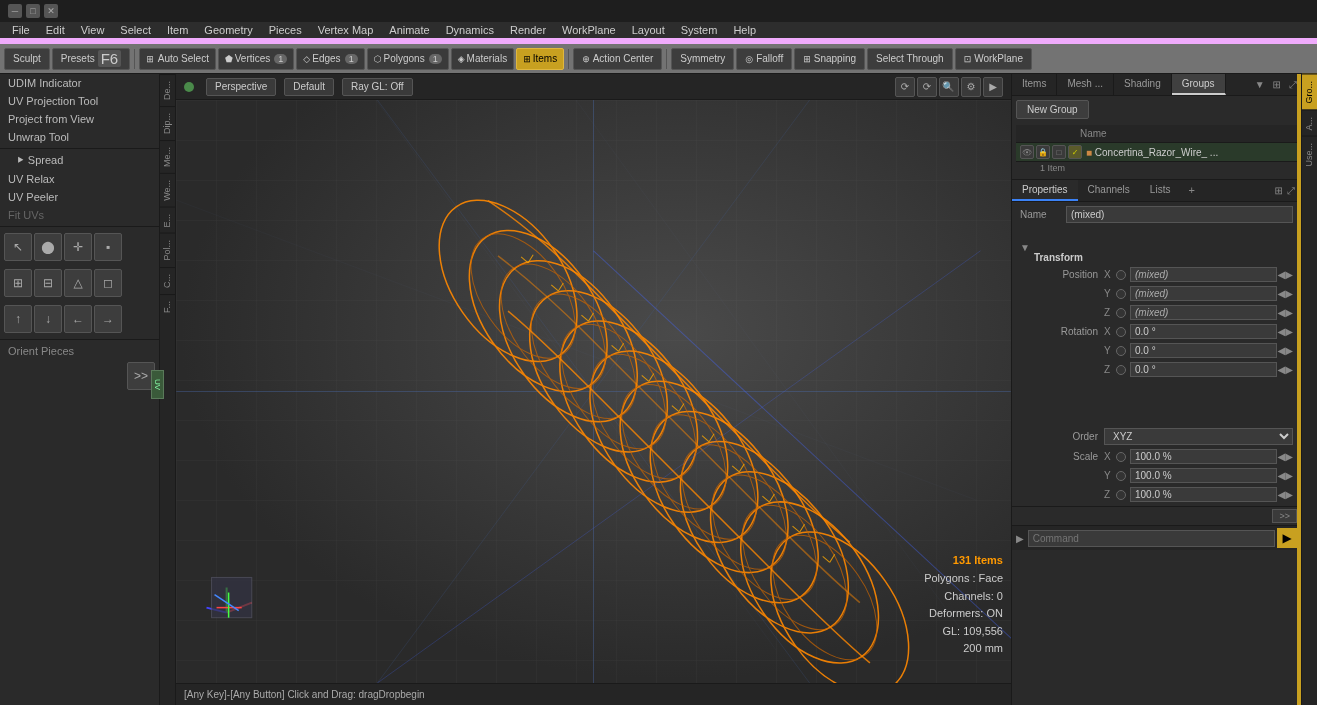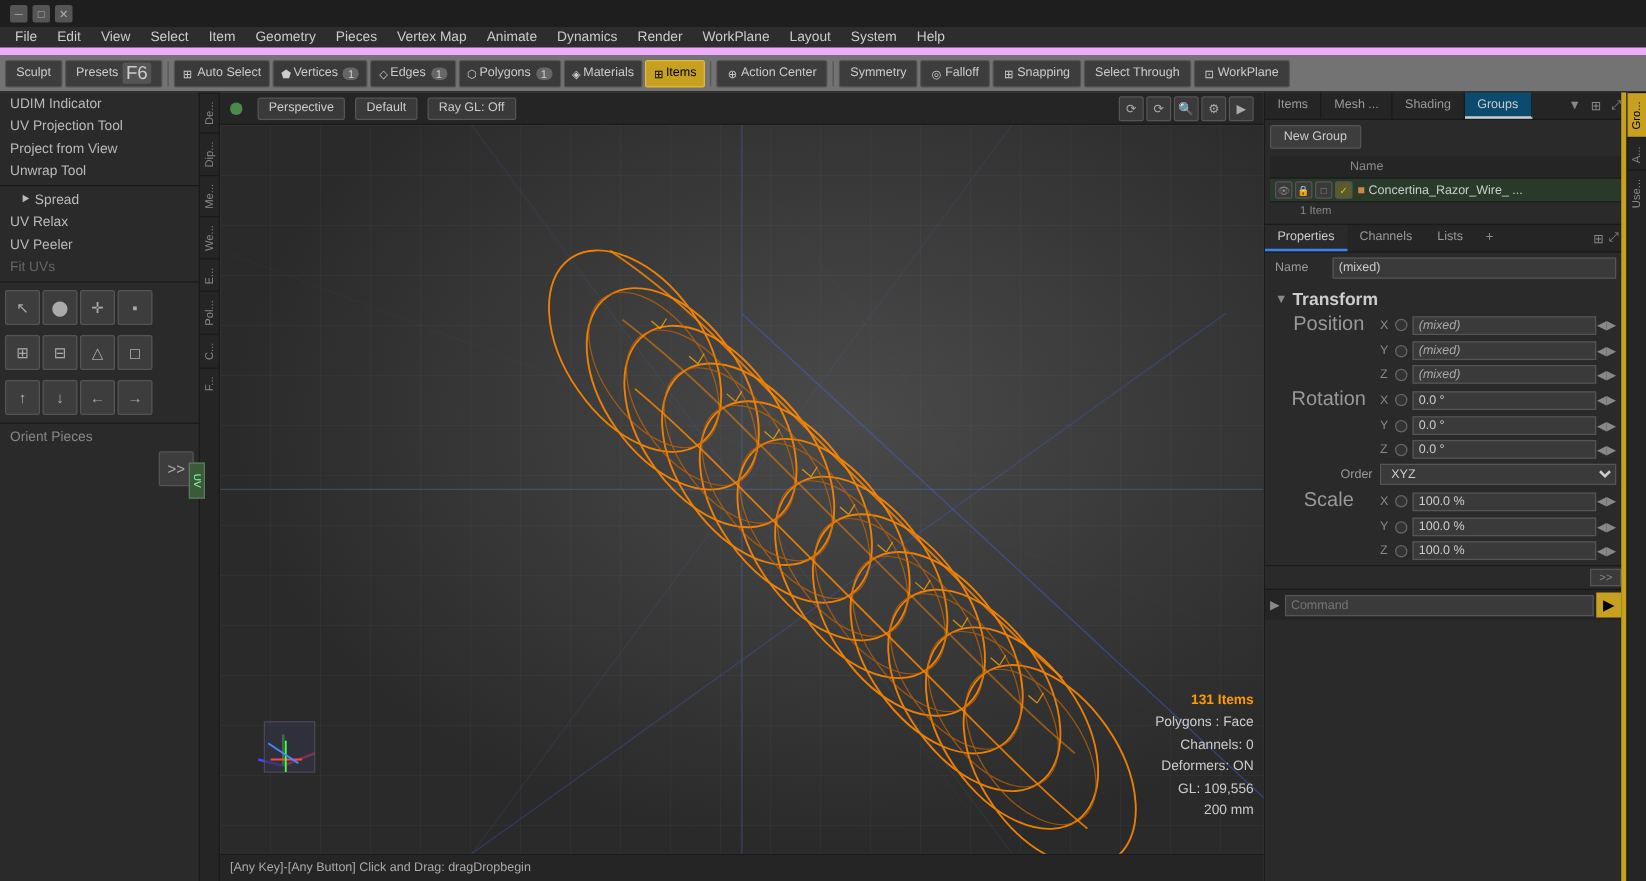--- a/index.html
+++ b/index.html
@@ -51,21 +51,21 @@
     #scene-svg { position: absolute; top: 0; left: 0; width: 100%; height: 100%; }
     .vp-ctrl-btn { width: 20px; height: 20px; background: #3a3a3a; border: 1px solid #555; color: #aaa; cursor: pointer; display: flex; align-items: center; justify-content: center; font-size: 10px; border-radius: 2px; }
 
     
     #stats-overlay { position: absolute; bottom: 25px; right: 8px; text-align: right; color: #ccc; font-size: 11px; line-height: 1.6; }
 
     
     #right-panel { width: 290px; background: #2a2a2a; border-left: 1px solid #1a1a1a; display: flex; flex-direction: column; }
     #right-panel-tabs { background: #252525; display: flex; border-bottom: 1px solid #1a1a1a; }
     .rp-tab { padding: 4px 10px; font-size: 10px; color: #999; cursor: pointer; border-right: 1px solid #1a1a1a; }
-    .rp-tab.active { background: #0c4a6e; color: #ccc; border-bottom: 2px solid #ccc; }
+    .rp-tab.active { background: #404040; color: #ccc; border-bottom: 2px solid #ccc; }
     #rp-tab-extra { margin-left: auto; display: flex; align-items: center; }
     .rp-tab-btn { padding: 2px 4px; color: #888; cursor: pointer; font-size: 10px; }
 
     
     #groups-panel { padding: 4px; }
     .new-group-btn { background: #3d3d3d; border: 1px solid #555; color: #ccc; padding: 3px 10px; font-size: 10px; cursor: pointer; border-radius: 2px; margin-bottom: 6px; }
 
     
     .groups-header { display: flex; padding: 2px 4px; border-bottom: 1px solid #1a1a1a; background: #252525; }
     .groups-header-col { font-size: 10px; color: #888; padding: 1px 4px; }
@@ -89,24 +89,24 @@
     .props-expand-btn { color: #888; cursor: pointer; font-size: 10px; padding: 0 2px; }
 
     
     .props-name-row { display: flex; align-items: center; padding: 4px 8px; gap: 6px; }
     .props-name-label { color: #999; font-size: 10px; width: 40px; }
     .props-name-value { flex: 1; background: #3a3a3a; border: 1px solid #555; color: #ccc; padding: 2px 4px; font-size: 10px; }
 
     .props-section { padding: 2px 8px; }
     .props-section-header { display: flex; align-items: center; gap: 4px; padding: 2px 0; cursor: pointer; }
     .props-section-arrow { color: #888; font-size: 10px; }
-    .props-section-label { color: #ccc; font-size: 14px; font-weight: bold; }
+    .props-section-label { color: #ccc; font-size: 10px; font-weight: bold; margin-top: 21px; }
 
     .props-row { display: flex; align-items: center; padding: 2px 0 2px 8px; }
-    .props-row-label { color: #999; font-size: 16px; width: 70px; text-align: center; margin-right: 6px; }
+    .props-row-label { color: #999; font-size: 10px; width: 70px; text-align: right; margin-right: 6px; }
     .props-row-axis { color: #888; font-size: 10px; width: 12px; }
     .props-circle { width: 10px; height: 10px; border-radius: 50%; border: 1px solid #666; background: #333; margin-right: 4px; cursor: pointer; }
     .props-value { flex: 1; background: #3a3a3a; border: 1px solid #555; color: #ccc; padding: 1px 4px; font-size: 10px; }
     .props-value.mixed { color: #aaa; font-style: italic; }
     .props-arrow { color: #888; font-size: 10px; width: 16px; text-align: right; cursor: pointer; }
     .props-row-full { display: flex; align-items: center; padding: 2px 0 2px 8px; }
     .props-dropdown { background: #3a3a3a; border: 1px solid #555; color: #ccc; font-size: 10px; flex: 1; padding: 1px 4px; }
 
     
     #right-side-tabs { width: 16px; background: #252525; display: flex; flex-direction: column; border-left: 1px solid #1a1a1a; }
@@ -508,21 +508,21 @@
           <span class="props-arrow">◀▶</span>
         </div>
         <div class="props-row">
           <span class="props-row-label"></span>
           <span class="props-row-axis">Z</span>
           <div class="props-circle"></div>
           <input type="text" class="props-value" value="0.0 °" style="">
           <span class="props-arrow">◀▶</span>
         </div>
 
-        <div class="props-row-full" style="padding:2px 0 2px 8px;">
+        <div class="props-row-full" style="padding:2px 0 2px 8px;margin-top:47px;">
           <span class="props-row-label" style="width:70px;text-align:right;margin-right:6px;color:#999;font-size:10px;">Order</span>
           <select class="props-dropdown">
             <option>XYZ</option>
             <option>XZY</option>
             <option>YXZ</option>
             <option>YZX</option>
             <option>ZXY</option>
             <option>ZYX</option>
           </select>
         </div>

